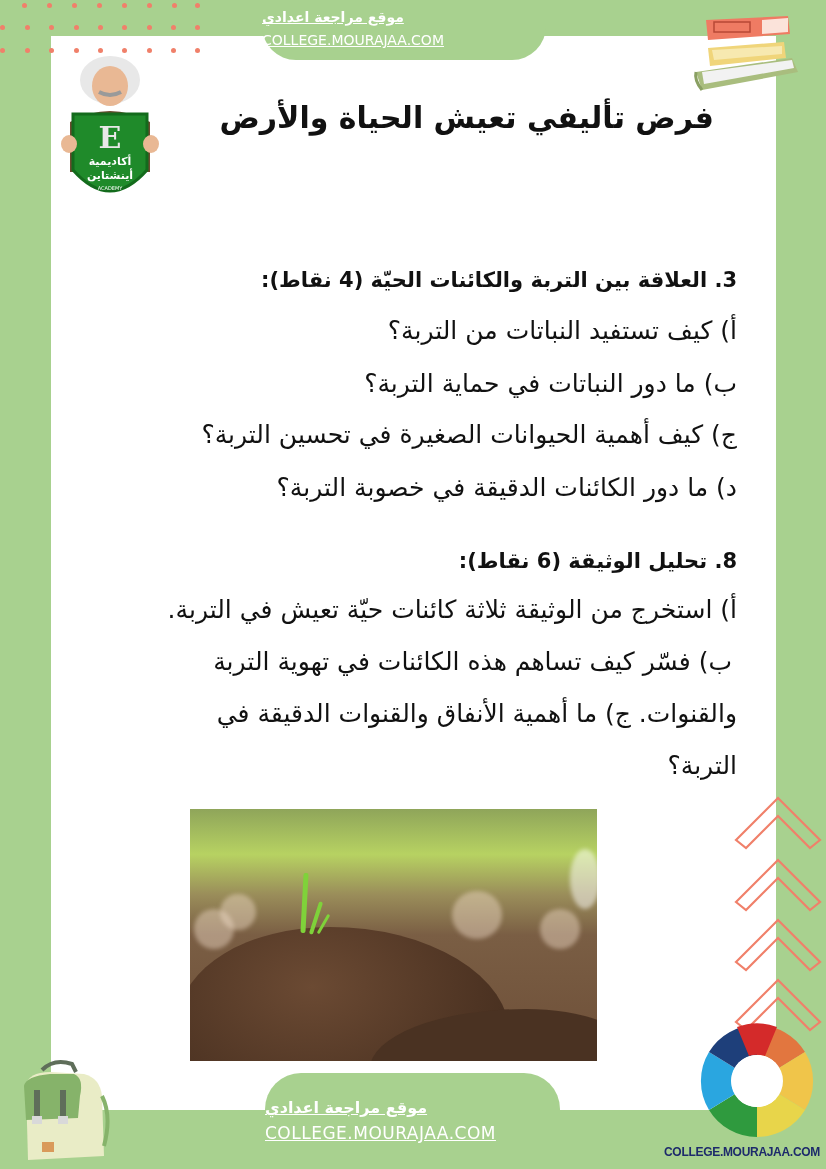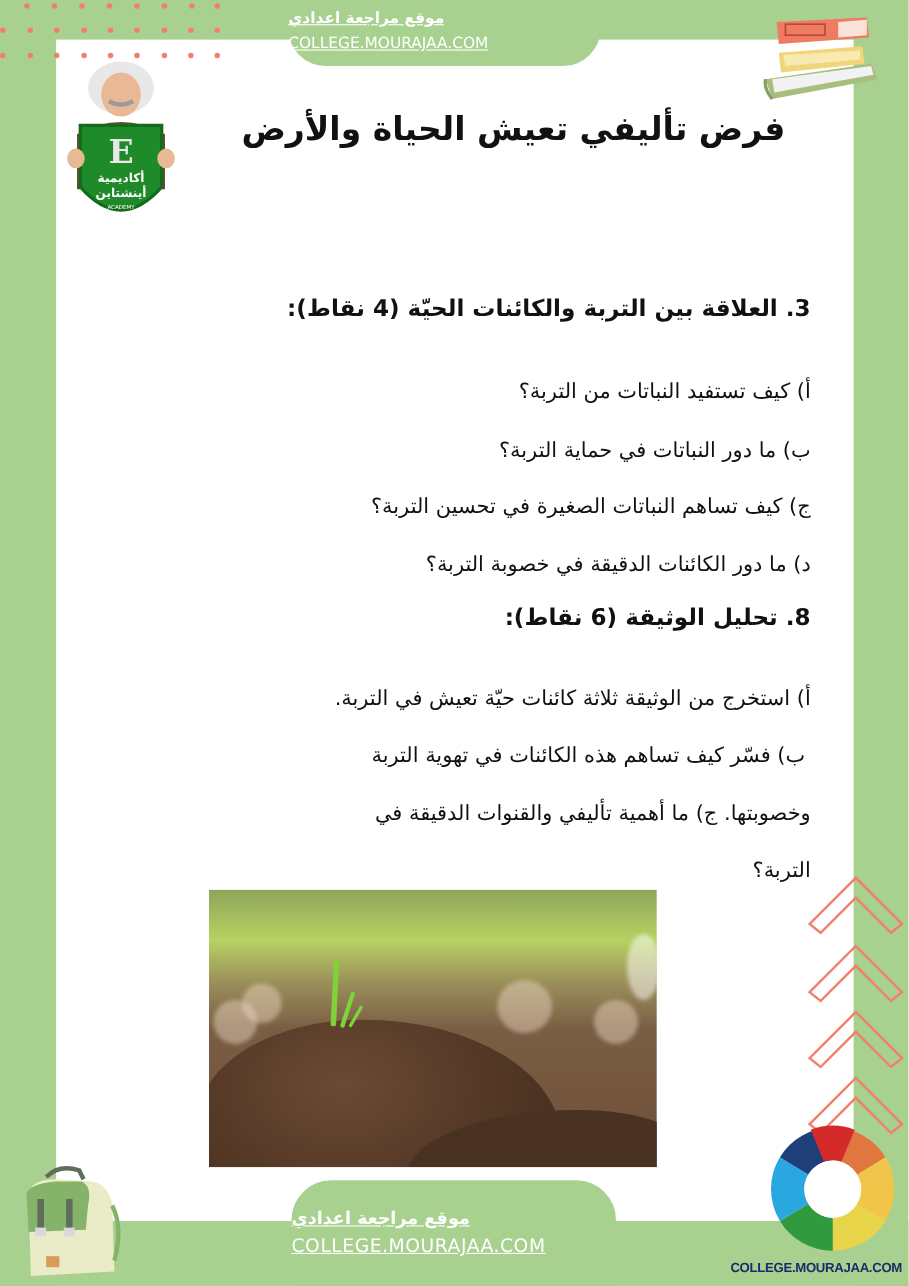--- a/index.html
+++ b/index.html
@@ -20,21 +20,21 @@
   .dots { position:absolute; left:0; top:0; width:200px; height:52px; }
   .dot { position:absolute; width:5px; height:5px; border-radius:50%; background:#f0806a; }
 
   #logo { position:absolute; left:55px; top:52px; width:110px; height:160px; }
   #books { position:absolute; left:692px; top:10px; width:110px; height:85px; }
 
   #title { position:absolute; right:112px; top:100px; font-size:30px; font-weight:bold; color:#111; direction:rtl; white-space:nowrap; }
 
   .content { position:absolute; direction:rtl; text-align:right; color:#111; white-space:nowrap; }
   .heading { font-size:21px; font-weight:bold; }
-  .q { font-size:19px;margin-top:29px; }
+  .q { font-size:25px; }
 
   #photo { position:absolute; left:190px; top:809px; width:407px; height:252px; overflow:hidden;
            background: linear-gradient(180deg, #8fa55a 0%, #b7d262 18%, #9a8d5a 34%, #7a5e44 50%, #6e4f38 100%); }
   #photo .bokeh { position:absolute; border-radius:50%; background:rgba(240,220,200,0.45); filter:blur(2px); }
   #photo .mound { position:absolute; left:-10px; top:118px; width:330px; height:200px; border-radius:50% 60% 0 0;
            background: radial-gradient(ellipse at 40% 30%, #6b4a33 0%, #4e3423 60%, #3c281a 100%); }
   #photo .sprout { position:absolute; background:#7fd23a; border-radius:2px; }
 
   #chevrons { position:absolute; left:730px; top:790px; width:96px; height:250px; }
   #circle-logo { position:absolute; left:694px; top:1022px; width:126px; height:118px; }
@@ -106,27 +106,27 @@
   <path d="M14 10 L96 6 L98 24 L16 30 Z" fill="#ef7b63"></path>
   <rect x="22" y="12" width="36" height="10" fill="none" stroke="#b84836" stroke-width="1.5"></rect>
   <path d="M70 10 L96 8 L96 22 L70 24 Z" fill="#fbe3da"></path>
 </svg>
 
 <div id="title">فرض تأليفي تعيش الحياة والأرض</div>
 
 <div class="content heading" style="right:89px; top:268px;">3. العلاقة بين التربة والكائنات الحيّة (4 نقاط):</div>
 <div class="content q" style="right:89px; top:316px;">أ) كيف تستفيد النباتات من التربة؟</div>
 <div class="content q" style="right:89px; top:369px;">ب) ما دور النباتات في حماية التربة؟</div>
-<div class="content q" style="right:89px; top:420px;">ج) كيف تساهم النباتات الصغيرة في تحسين التربة؟</div>
+<div class="content q" style="right:89px; top:420px;">ج) كيف أهمية الحيوانات الصغيرة في تحسين التربة؟</div>
 <div class="content q" style="right:89px; top:473px;">د) ما دور الكائنات الدقيقة في خصوبة التربة؟</div>
 
 <div class="content heading" style="right:89px; top:549px;">8. تحليل الوثيقة (6 نقاط):</div>
 <div class="content q" style="right:89px; top:595px;">أ) استخرج من الوثيقة ثلاثة كائنات حيّة تعيش في التربة.</div>
 <div class="content q" style="right:94px; top:647px;">ب) فسّر كيف تساهم هذه الكائنات في تهوية التربة</div>
-<div class="content q" style="right:89px; top:699px;">وخصوبتها. ج) ما أهمية تأليفي والقنوات الدقيقة في</div>
+<div class="content q" style="right:89px; top:699px;">والقنوات. ج) ما أهمية الأنفاق والقنوات الدقيقة في</div>
 <div class="content q" style="right:89px; top:751px;">التربة؟</div>
 
 <div id="photo">
   <div class="bokeh" style="left:4px; top:100px; width:40px; height:40px;"></div>
   <div class="bokeh" style="left:30px; top:85px; width:36px; height:36px;"></div>
   <div class="bokeh" style="left:262px; top:82px; width:50px; height:48px;"></div>
   <div class="bokeh" style="left:350px; top:100px; width:40px; height:40px;"></div>
   <div class="bokeh" style="left:380px; top:40px; width:30px; height:60px; background:rgba(255,255,255,0.5);"></div>
   <div class="mound"></div>
   <div class="mound" style="left:180px; top:200px; width:260px; height:100px; border-radius:60% 40% 0 0; background:#4a3222;"></div>

